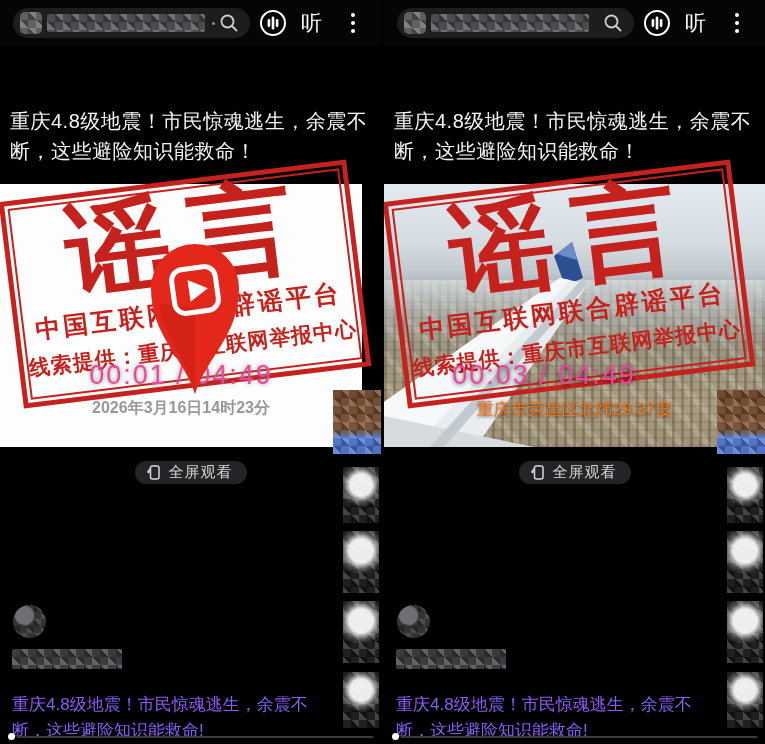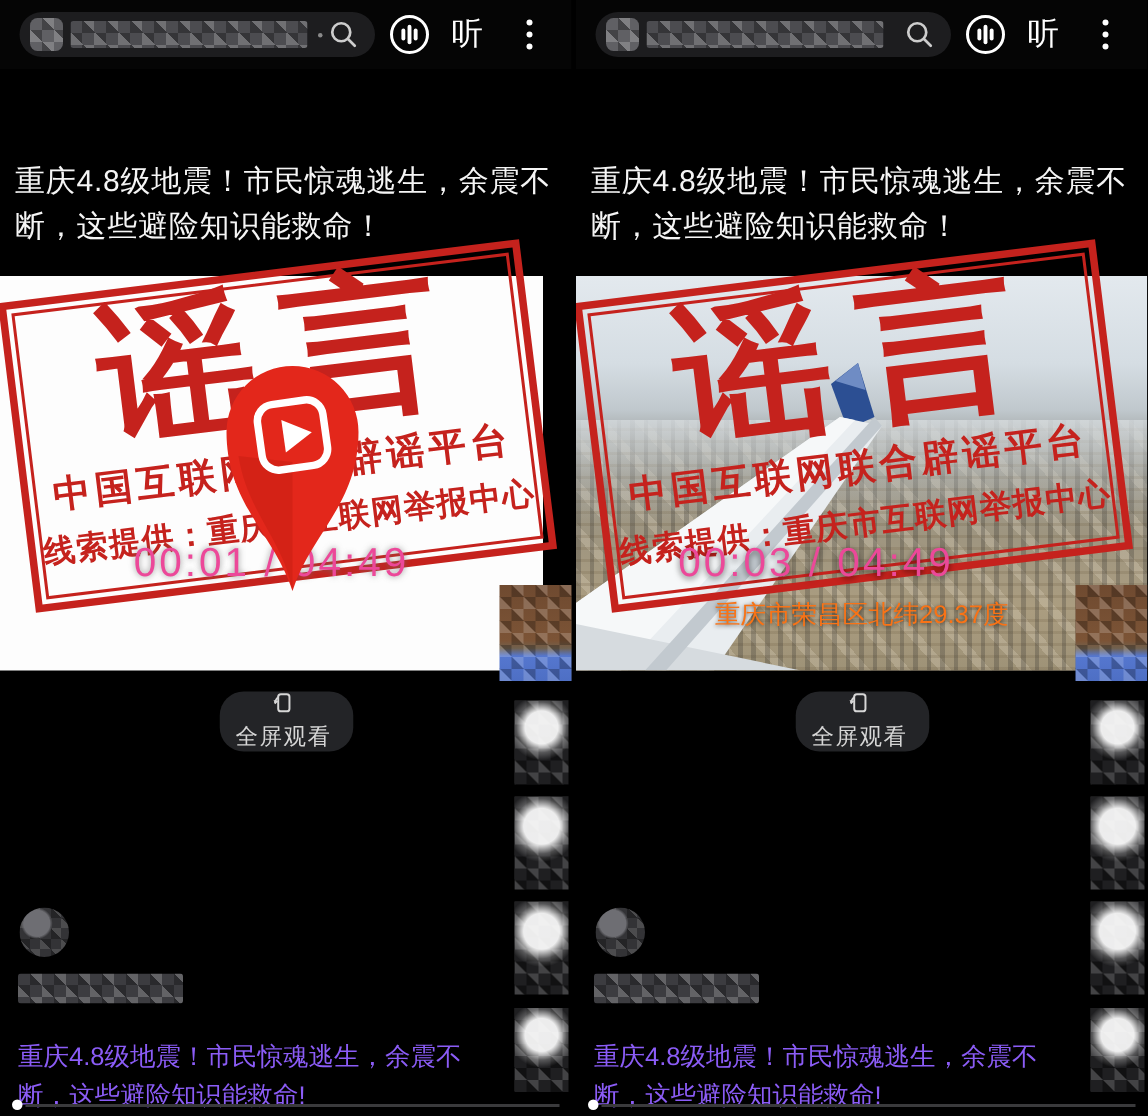--- a/index.html
+++ b/index.html
@@ -48,21 +48,21 @@
   
   .ptime { position:absolute; top:360px; width:100%; text-align:center; font-size:27px; letter-spacing:2px; color:#ec4899; z-index:7; }
   .ptime-l { width:362px; text-shadow:0 0 4px rgba(110,110,110,.75); }
   .ptime-r { width:320px; text-shadow:0 1px 4px rgba(0,0,0,.6); }
   .pcap { position:absolute; top:398px; width:100%; text-align:center; z-index:7; font-weight:700; }
   .pcap-l { width:362px; font-size:16px; color:#97979c; text-shadow:0 1px 0 rgba(255,255,255,.8); }
   .pcap-r { width:381px; font-size:17px; color:#f97316; font-weight:400; text-shadow:0 1px 3px rgba(0,0,0,.65); }
   .pin { position:absolute; left:145px; top:238px; width:100px; height:160px; z-index:8; }
 
   
-  .fsbtn { position:absolute; top:461px; left:50%; transform:translateX(-50%); height:40px; padding:0 14px 0 11px; background:#232427; border-radius:16px; display:flex; align-items:center; gap:6px; z-index:9;flex-direction:column; }
+  .fsbtn { position:absolute; top:461px; left:50%; transform:translateX(-50%); height:23px; padding:0 14px 0 11px; background:#232427; border-radius:16px; display:flex; align-items:center; gap:6px; z-index:9; }
   .fsbtn span { color:#d6d6d6; font-size:15px; letter-spacing:1px; }
 
   
   .mosaic { image-rendering:pixelated;
     background-image:
       linear-gradient(45deg, rgba(255,255,255,.20) 25%, transparent 25%, transparent 75%, rgba(255,255,255,.20) 75%),
       linear-gradient(45deg, rgba(0,0,0,.30) 25%, transparent 25%, transparent 75%, rgba(0,0,0,.30) 75%);
     background-size:16px 16px; background-position:0 0, 8px 8px; }
   .m-fav { background-color:#606064; }
   .m-q { background-color:#4c4c50; }
@@ -132,20 +132,21 @@
 
     <div class="stamp">
       <div class="stamp-inner">
         <div class="stamp-big">谣言</div>
         <div class="stamp-l1">中国互联网联合辟谣平台</div>
         <div class="stamp-l2">线索提供：重庆市互联网举报中心</div>
       </div>
     </div>
 
     <div class="ptime ptime-l">00:01 / 04:49</div>
+    <div class="pcap pcap-l">2026年3月16日14时23分</div>
 
     <svg class="pin" viewBox="0 0 100 160">
       <path d="M50 156 C38 118 6 98 6 50 A44 44 0 1 1 94 50 C94 98 62 118 50 156 Z" fill="#e3271b"></path>
       <path d="M50 156 C44 122 20 104 14 66 L50 70 Z" fill="#c01c12" opacity="0.45"></path>
       <g transform="rotate(-8 50 52)">
         <rect x="28" y="30" width="44" height="44" rx="11" fill="none" stroke="#ffffff" stroke-width="5"></rect>
         <path d="M44 41 L63 52 L44 63 Z" fill="#ffffff"></path>
       </g>
     </svg>
 

